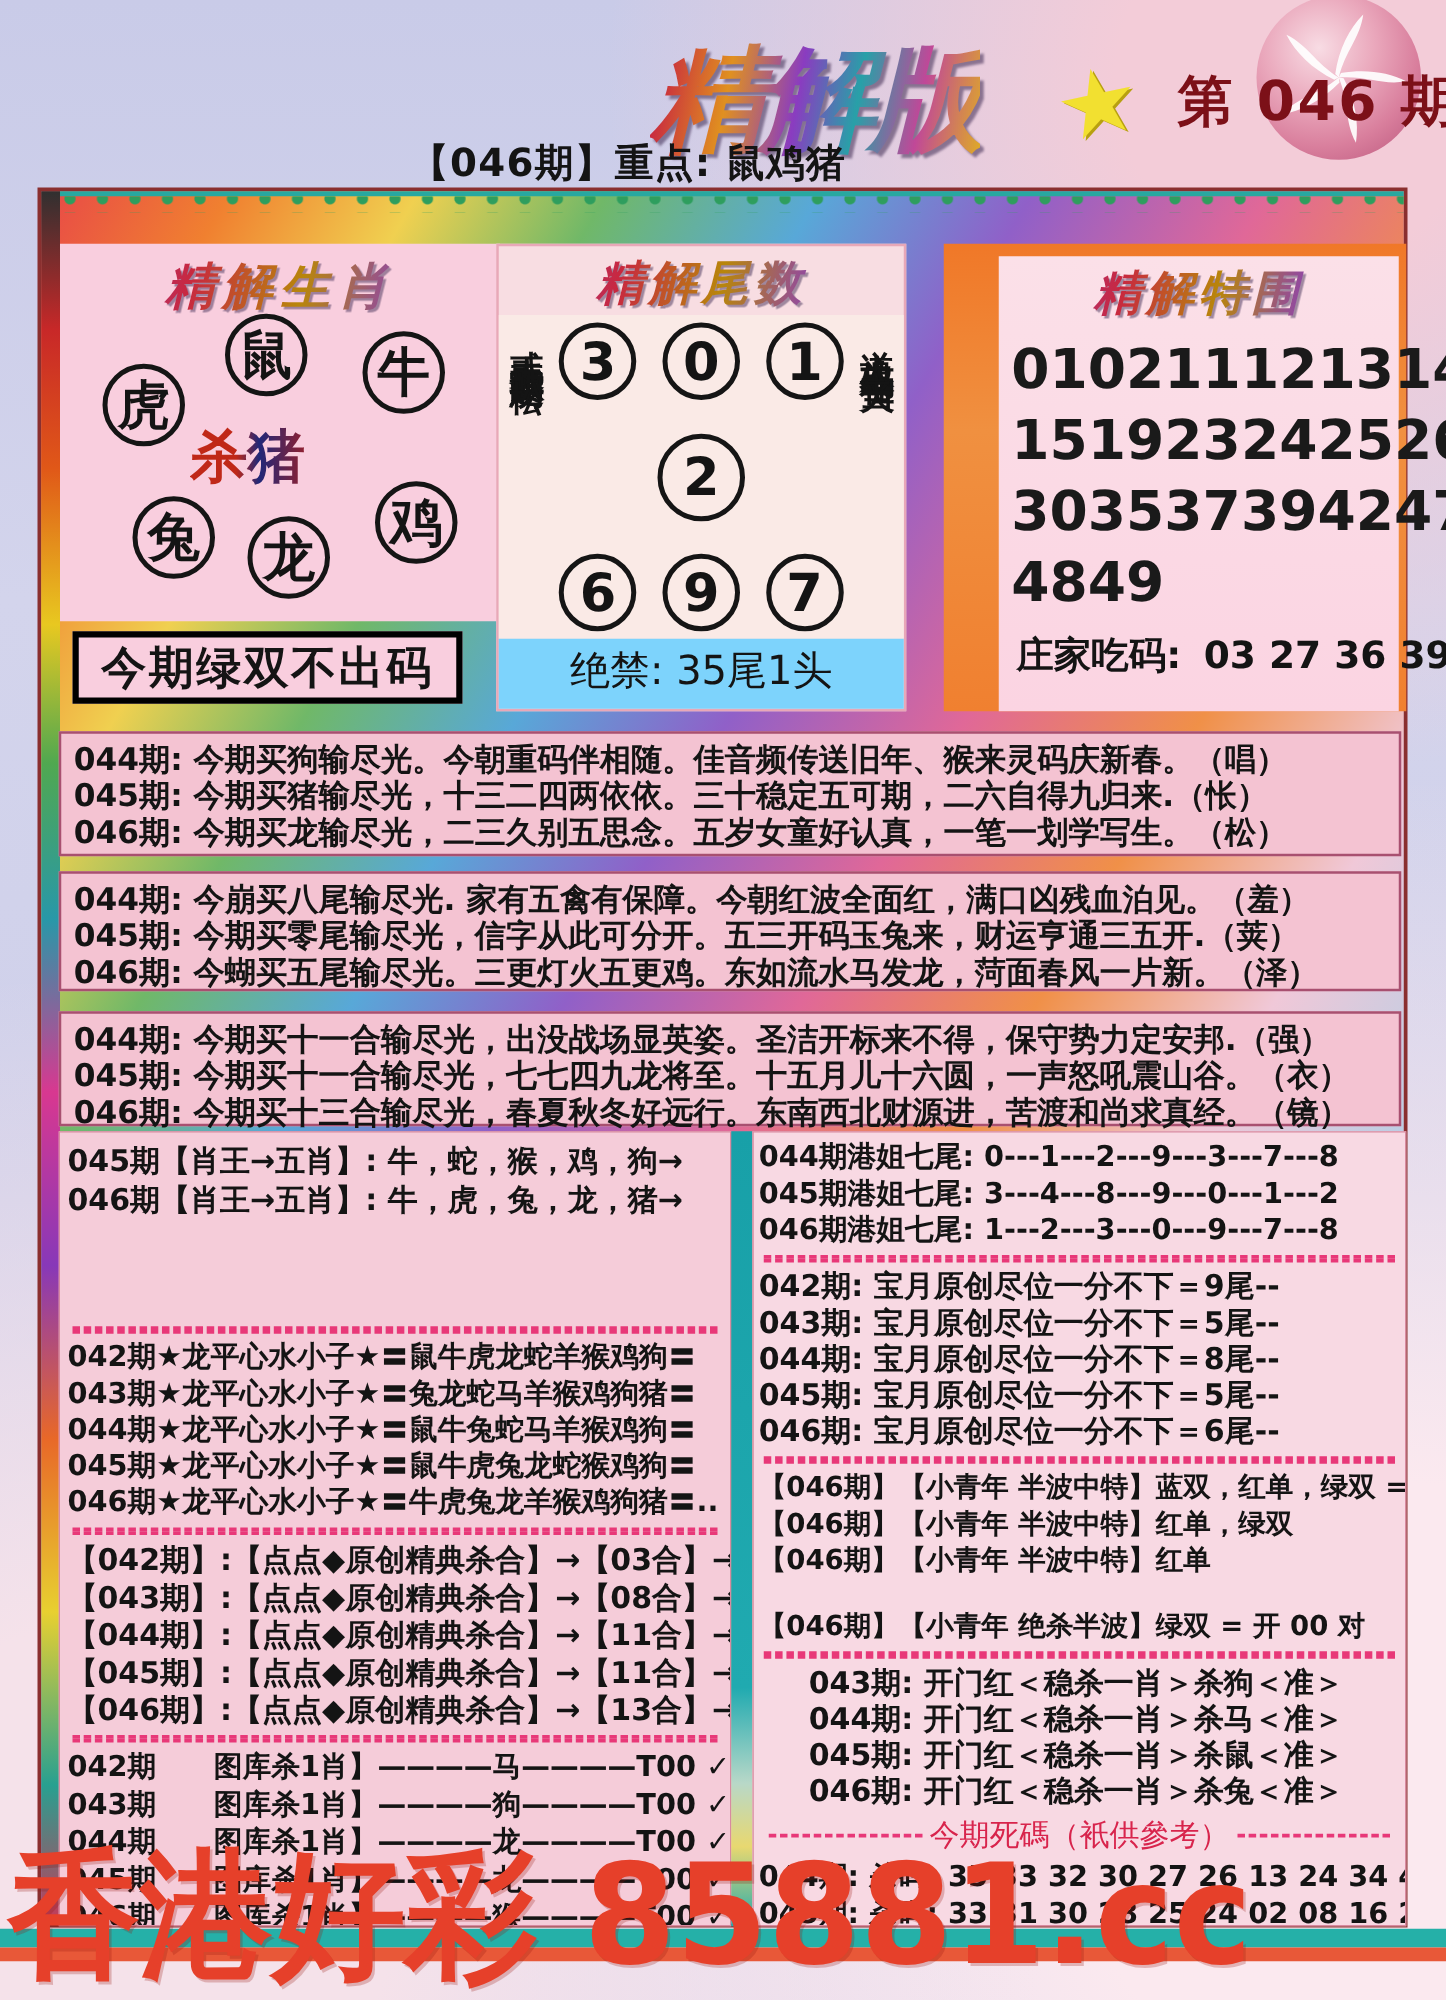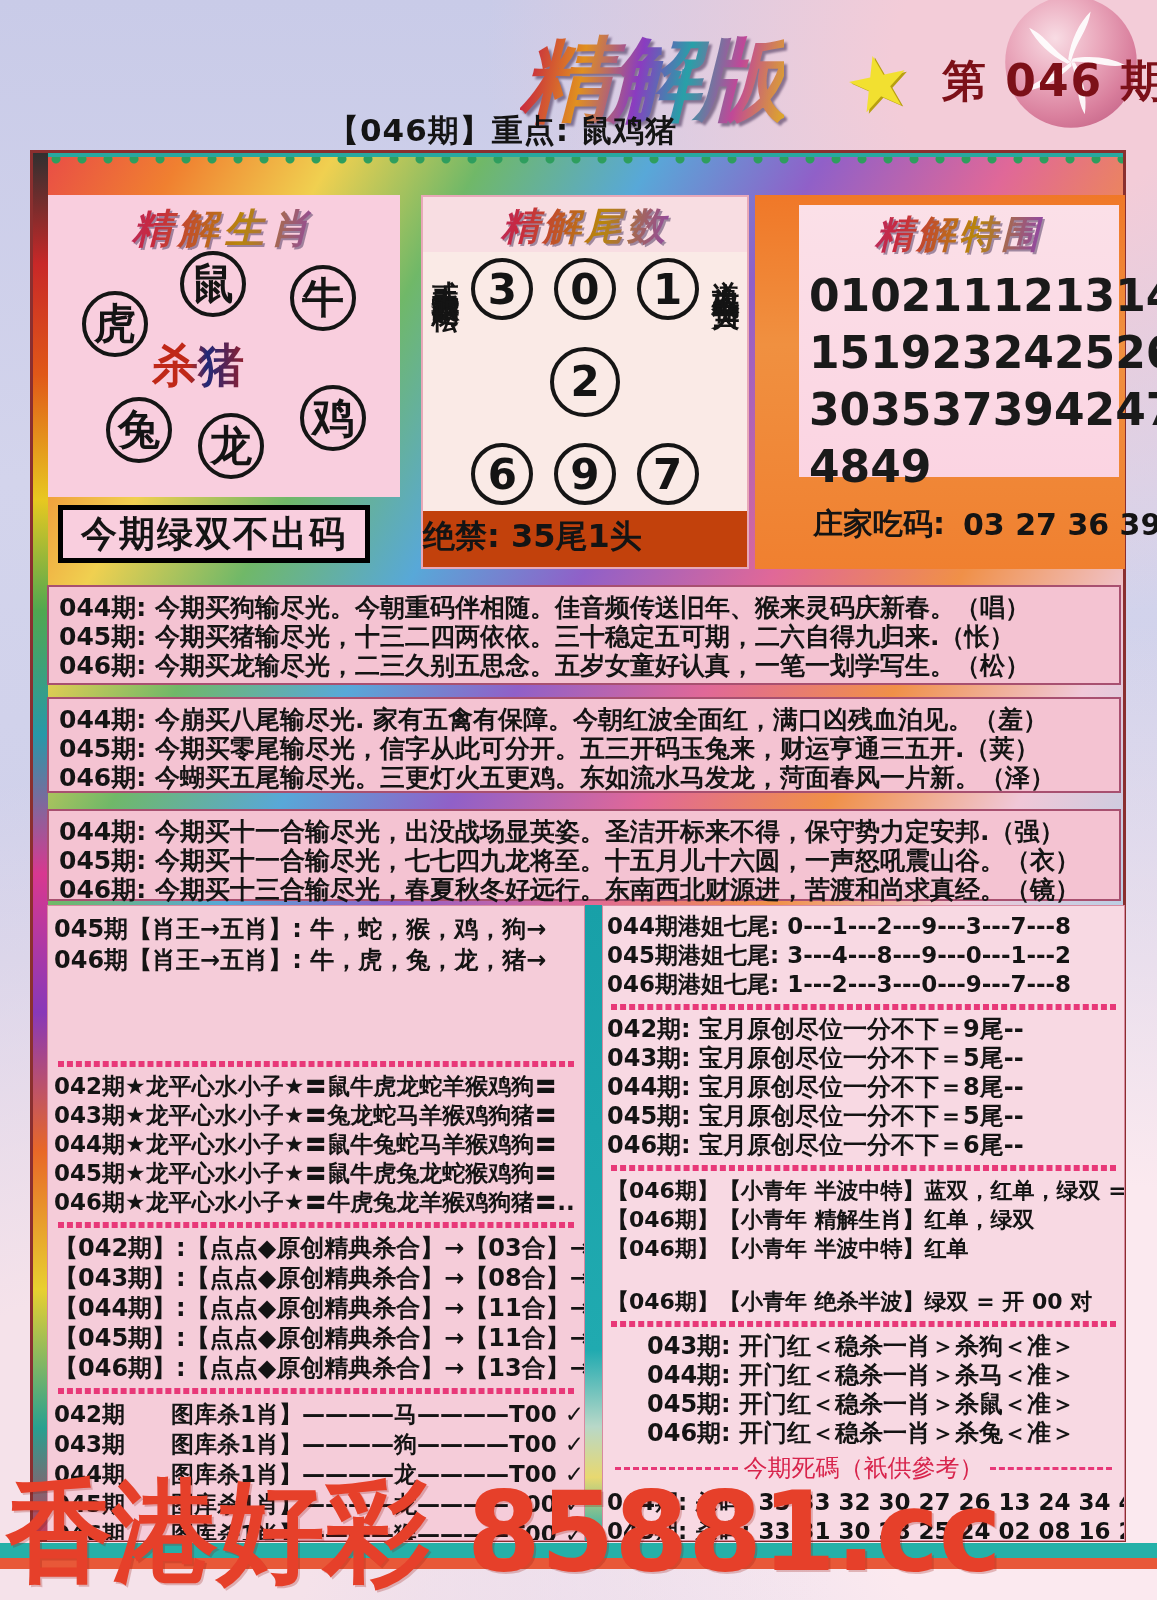--- a/index.html
+++ b/index.html
@@ -42,38 +42,38 @@
   .zodiac .panel-title { font-size:40px; padding-top:6px; letter-spacing:6px;}
   .zcircle { position:absolute; width:66px; height:66px; border:4px solid #151515; border-radius:50%;
     display:flex; align-items:center; justify-content:center; font-size:42px; font-weight:bold; color:#141414;}
   .kill { position:absolute; font-size:46px; font-weight:bold;
     background:linear-gradient(90deg,#c02818 0%,#c02818 40%,#202878 60%,#902030 100%);
     -webkit-background-clip:text; background-clip:text; color:transparent;}
   .note-box { position:absolute; left:25px; top:352px; width:312px; height:58px; background:#f9cede;
     border:5px solid #000; display:flex; align-items:center; justify-content:center;
     font-size:36px; font-weight:bold; color:#141414; letter-spacing:2px; white-space:nowrap;}
   
-  .tails { position:absolute; left:388px; top:42px; width:328px; height:374px; background:#f8dde2;
+  .tails { position:absolute; left:364px; top:42px; width:328px; height:374px; background:#f8dde2;
     border:2px solid #e8a8b8; display:flex; flex-direction:column;}
   .tails .panel-title { font-size:38px; padding-top:4px; letter-spacing:4px;}
   .tails-body { flex:1; display:flex; align-items:stretch; padding:2px 6px; background:#faeae6;}
   .vtext { writing-mode:vertical-rl; text-orientation:upright; font-size:28px; font-weight:bold; color:#141414;
     letter-spacing:4px; line-height:1; margin:4px 2px; white-space:nowrap;}
   .tails-circles { flex:1; display:flex; flex-direction:column; justify-content:space-between; padding:4px 0;}
   .tcirc-row { display:flex; justify-content:space-around;}
   .tcirc-row.mid { justify-content:center;}
   .dcircle { width:62px; height:62px; border:4px solid #151515; border-radius:50%;
     display:flex; align-items:center; justify-content:center; font-size:42px; font-weight:bold; color:#141414;}
   .dcircle.big { width:70px; height:70px;}
-  .tails-footer { font-size:32px; font-weight:bold; color:#141414; text-align:left; padding:4px 0 8px 0;
-    background:#c2410c; white-space:nowrap;}
+  .tails-footer { font-size:32px; font-weight:normal; color:#141414; text-align:center; padding:4px 0 8px 0;
+    background:#7dd3fc; white-space:nowrap;}
   
   .special { position:absolute; left:722px; top:42px; width:370px; height:374px;
     background:linear-gradient(180deg,#f07828 0%,#f09040 40%,#f08030 100%); padding:10px 6px 8px 44px;}
-  .special-inner { background:linear-gradient(180deg,#fbe0e8,#fbd4e2); height:272px; padding:2px 6px;}
+  .special-inner { background:linear-gradient(180deg,#fbe0e8,#fbd4e2); height:364px; padding:2px 6px;}
   .special .panel-title { font-size:38px; letter-spacing:4px; padding-top:2px;}
   .num-grid { display:grid; grid-template-columns:repeat(6,1fr); row-gap:6px; padding:10px 4px 0 4px;
     font-size:44px; font-weight:bold; color:#1a1a1a; text-align:center;}
   .banker-row { display:flex; align-items:center; gap:18px; padding:12px 0 0 8px;
     font-size:30px; font-weight:bold; color:#141414; white-space:nowrap;}
   
   .verse { position:absolute; left:14px; width:1074px; background:#f4c3d2; border:2px solid #a85070;
     padding:6px 10px 4px 10px;}
   .verse-line { font-size:25px; font-weight:bold; color:#141414; line-height:29px; white-space:nowrap;}
   
@@ -257,21 +257,21 @@
       <div class="line gj">045期港姐七尾: 3---4---8---9---0---1---2</div>
       <div class="line gj">046期港姐七尾: 1---2---3---0---9---7---8</div>
       <div class="sep"></div>
       <div class="line by">042期: 宝月原创尽位一分不下＝9尾--</div>
       <div class="line by">043期: 宝月原创尽位一分不下＝5尾--</div>
       <div class="line by">044期: 宝月原创尽位一分不下＝8尾--</div>
       <div class="line by">045期: 宝月原创尽位一分不下＝5尾--</div>
       <div class="line by">046期: 宝月原创尽位一分不下＝6尾--</div>
       <div class="sep"></div>
       <div class="line bb">【046期】【小青年 半波中特】蓝双，红单，绿双 === 开</div>
-      <div class="line bb">【046期】【小青年 精解生肖】红单，绿双</div>
+      <div class="line bb">【046期】【小青年 半波中特】红单，绿双</div>
       <div class="line bb">【046期】【小青年 半波中特】红单</div>
       <div class="spacer-24"></div>
       <div class="line bb">【046期】【小青年 绝杀半波】绿双 = 开 00 对</div>
       <div class="sep"></div>
       <div class="line km">043期: 开门红＜稳杀一肖＞杀狗＜准＞</div>
       <div class="line km">044期: 开门红＜稳杀一肖＞杀马＜准＞</div>
       <div class="line km">045期: 开门红＜稳杀一肖＞杀鼠＜准＞</div>
       <div class="line km">046期: 开门红＜稳杀一肖＞杀兔＜准＞</div>
       <div class="sima-row">
         <span class="sima-text">今期死碼（衹供參考）</span>

